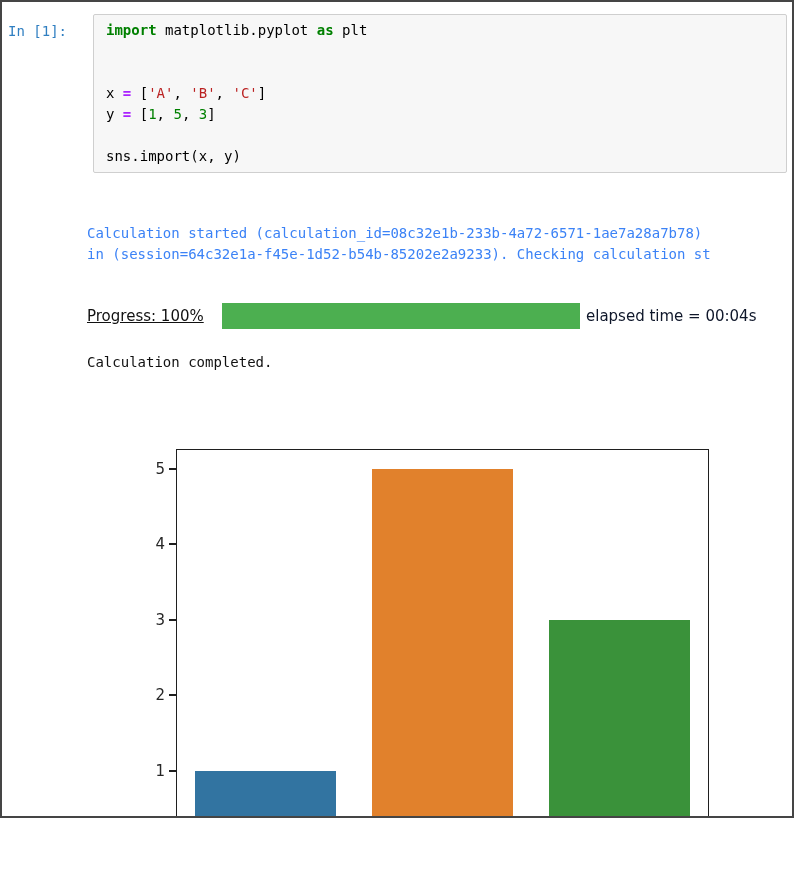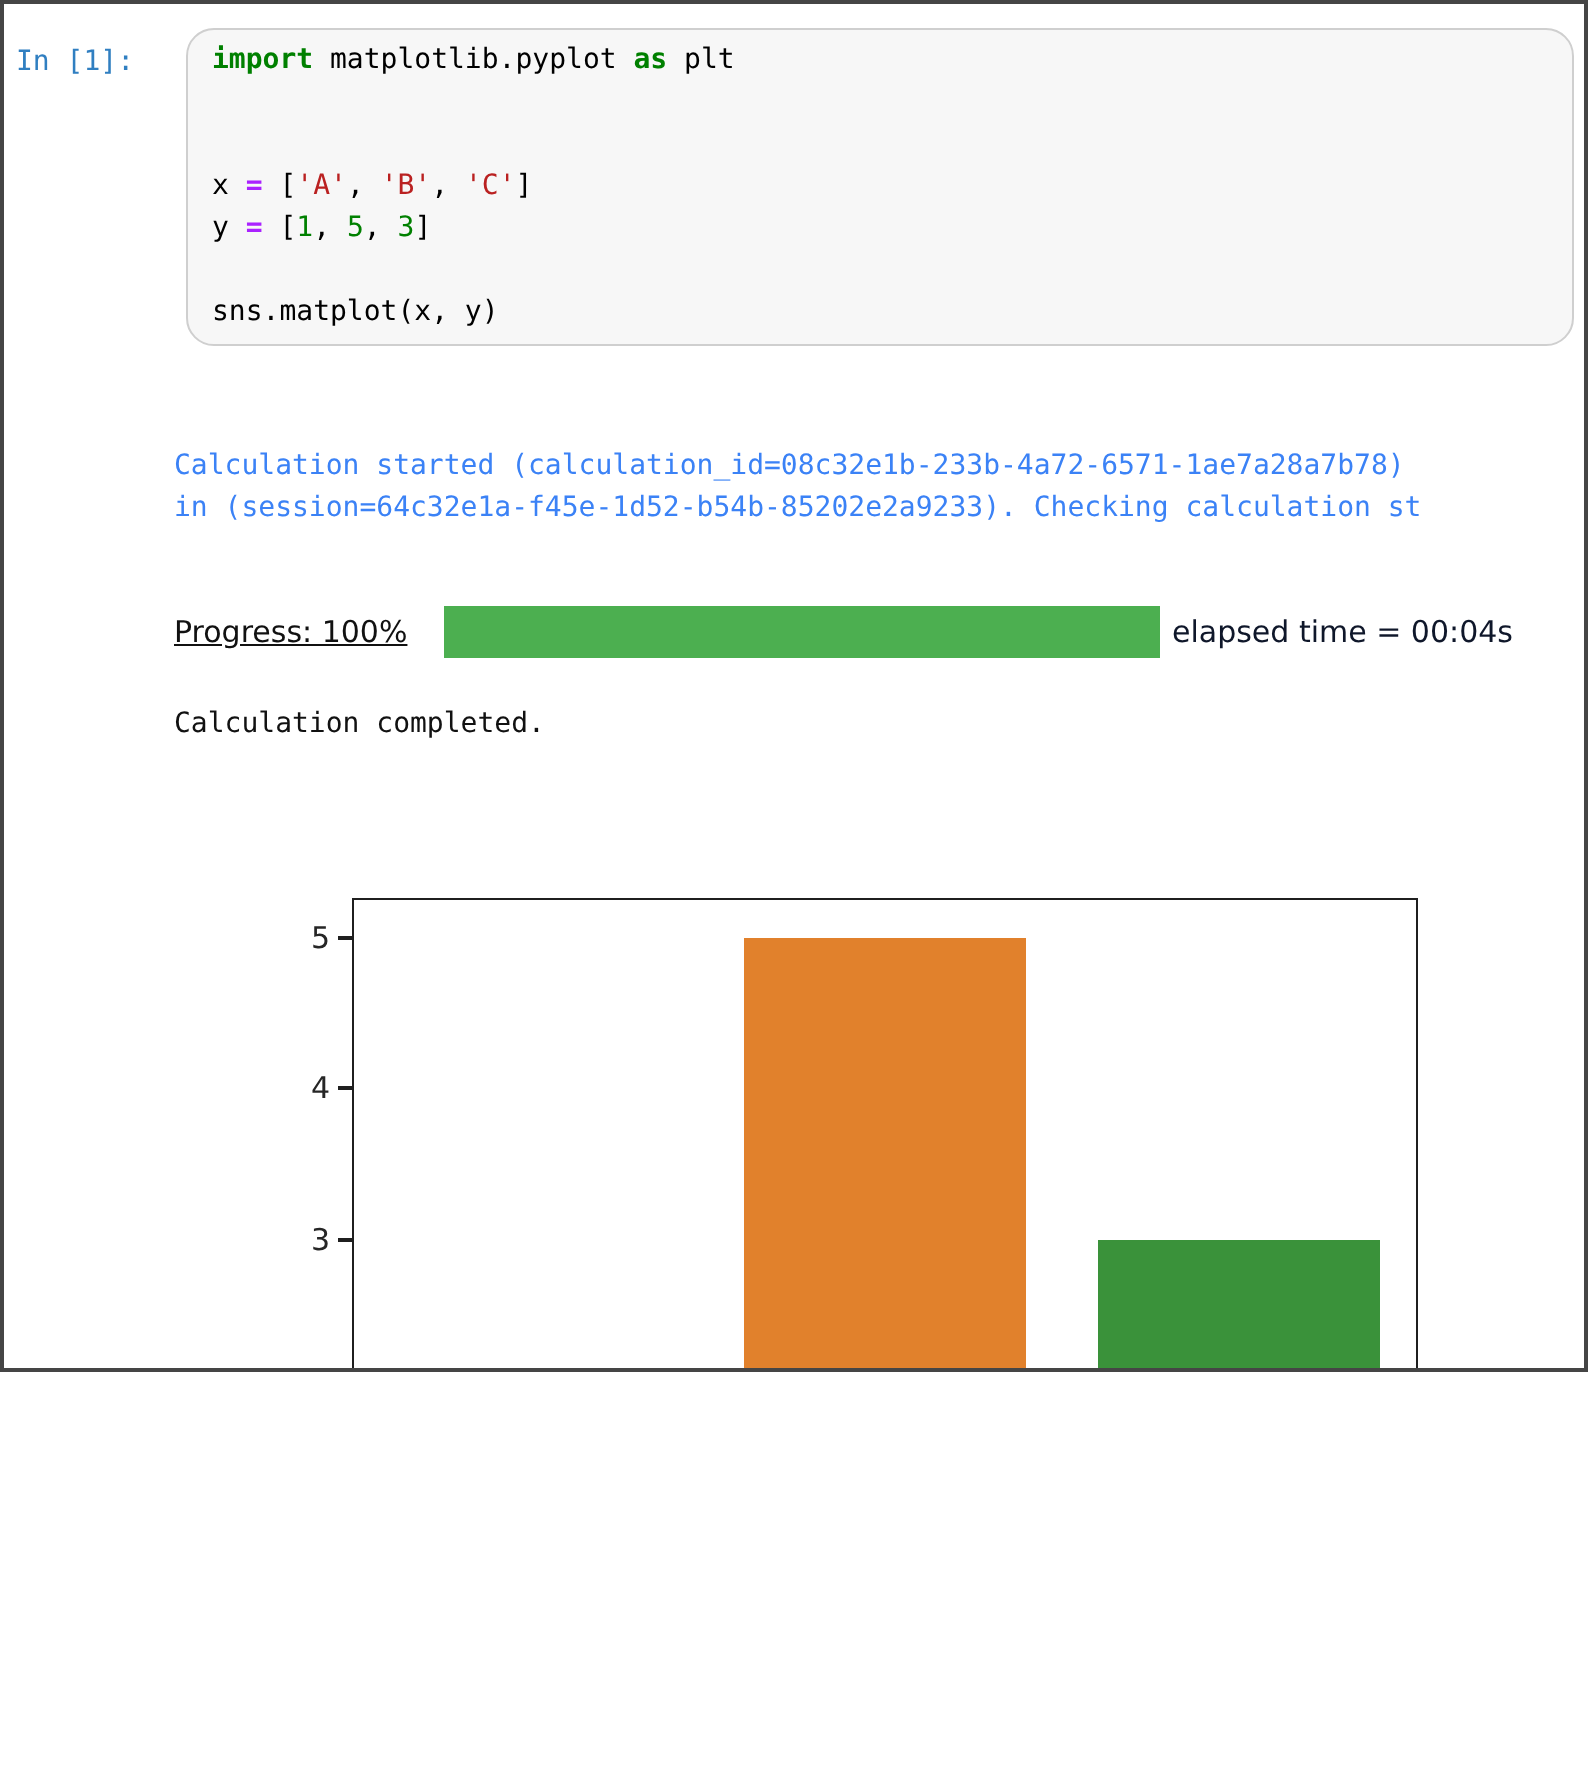--- a/index.html
+++ b/index.html
@@ -1,31 +1,31 @@
 <!DOCTYPE html>
 <html style="--prompt-color: #307fc1; --kw: #008000; --op: #aa22ff; --str: #ba2121; --num: #008000; --magic: #aa22ff; --bar: #4caf50;"><head>
 <meta charset="utf-8">
 <style>
   html,body{margin:0;padding:0;background:#fff;}
   #page{
-    position:relative;width:794px;height:686px;box-sizing:border-box;
+    position:relative;width:794px;height:818px;box-sizing:border-box;
     border:2px solid #454545;background:#ffffff;overflow:hidden;
     font-family:"DejaVu Sans","Liberation Sans",sans-serif;
   }
   
   .prompt{
     position:absolute;left:6px;top:19px;
     font-family:"DejaVu Sans Mono","Liberation Mono",monospace;
     font-size:14px;line-height:21px;color:var(--prompt-color,#307fc1);
     white-space:pre;
   }
   
   .code-cell{
     position:absolute;left:91px;top:12px;width:694px;box-sizing:border-box;
-    background:#f7f7f7;border:1px solid #cfcfcf;border-radius:14px;
+    background:#f7f7f7;border:1px solid #cfcfcf;border-radius:2px;
     padding:5px 12px;
   }
   .code-line{
     font-family:"DejaVu Sans Mono","Liberation Mono",monospace;
     font-size:14px;line-height:21px;color:#000;white-space:pre;
   }
   .tok-kw{color:var(--kw,#008000);font-weight:bold;}
   .tok-op{color:var(--op,#aa22ff);font-weight:bold;}
   .tok-str{color:var(--str,#ba2121);}
   .tok-num{color:var(--num,#008000);}
@@ -81,21 +81,21 @@
   <div class="prompt">In [1]:</div>
 
   <div class="code-cell">
     <div>
         <div class="code-line"><span class="tok-kw">import</span><span class="tok"> matplotlib.pyplot </span><span class="tok-kw">as</span><span class="tok"> plt</span></div>
         <div class="code-line">&nbsp;</div>
         <div class="code-line">&nbsp;</div>
         <div class="code-line"><span class="tok">x </span><span class="tok-op">=</span><span class="tok"> [</span><span class="tok-str">'A'</span><span class="tok">, </span><span class="tok-str">'B'</span><span class="tok">, </span><span class="tok-str">'C'</span><span class="tok">]</span></div>
         <div class="code-line"><span class="tok">y </span><span class="tok-op">=</span><span class="tok"> [</span><span class="tok-num">1</span><span class="tok">, </span><span class="tok-num">5</span><span class="tok">, </span><span class="tok-num">3</span><span class="tok">]</span></div>
         <div class="code-line">&nbsp;</div>
-        <div class="code-line"><span class="tok">sns.matplot(x, y)</span></div>
+        <div class="code-line"><span class="tok">sns.import(x, y)</span></div>
       </div>
   </div>
 
   <div class="status-text"><div>Calculation started (calculation_id=08c32e1b-233b-4a72-6571-1ae7a28a7b78)</div><div>in (session=64c32e1a-f45e-1d52-b54b-85202e2a9233). Checking calculation st</div></div>
 
   <div class="progress-row">
     <span class="progress-label">Progress: 100%</span>
     <span class="progress-track">
       <span class="progress-fill" style="width: 100%;"></span>
     </span>

